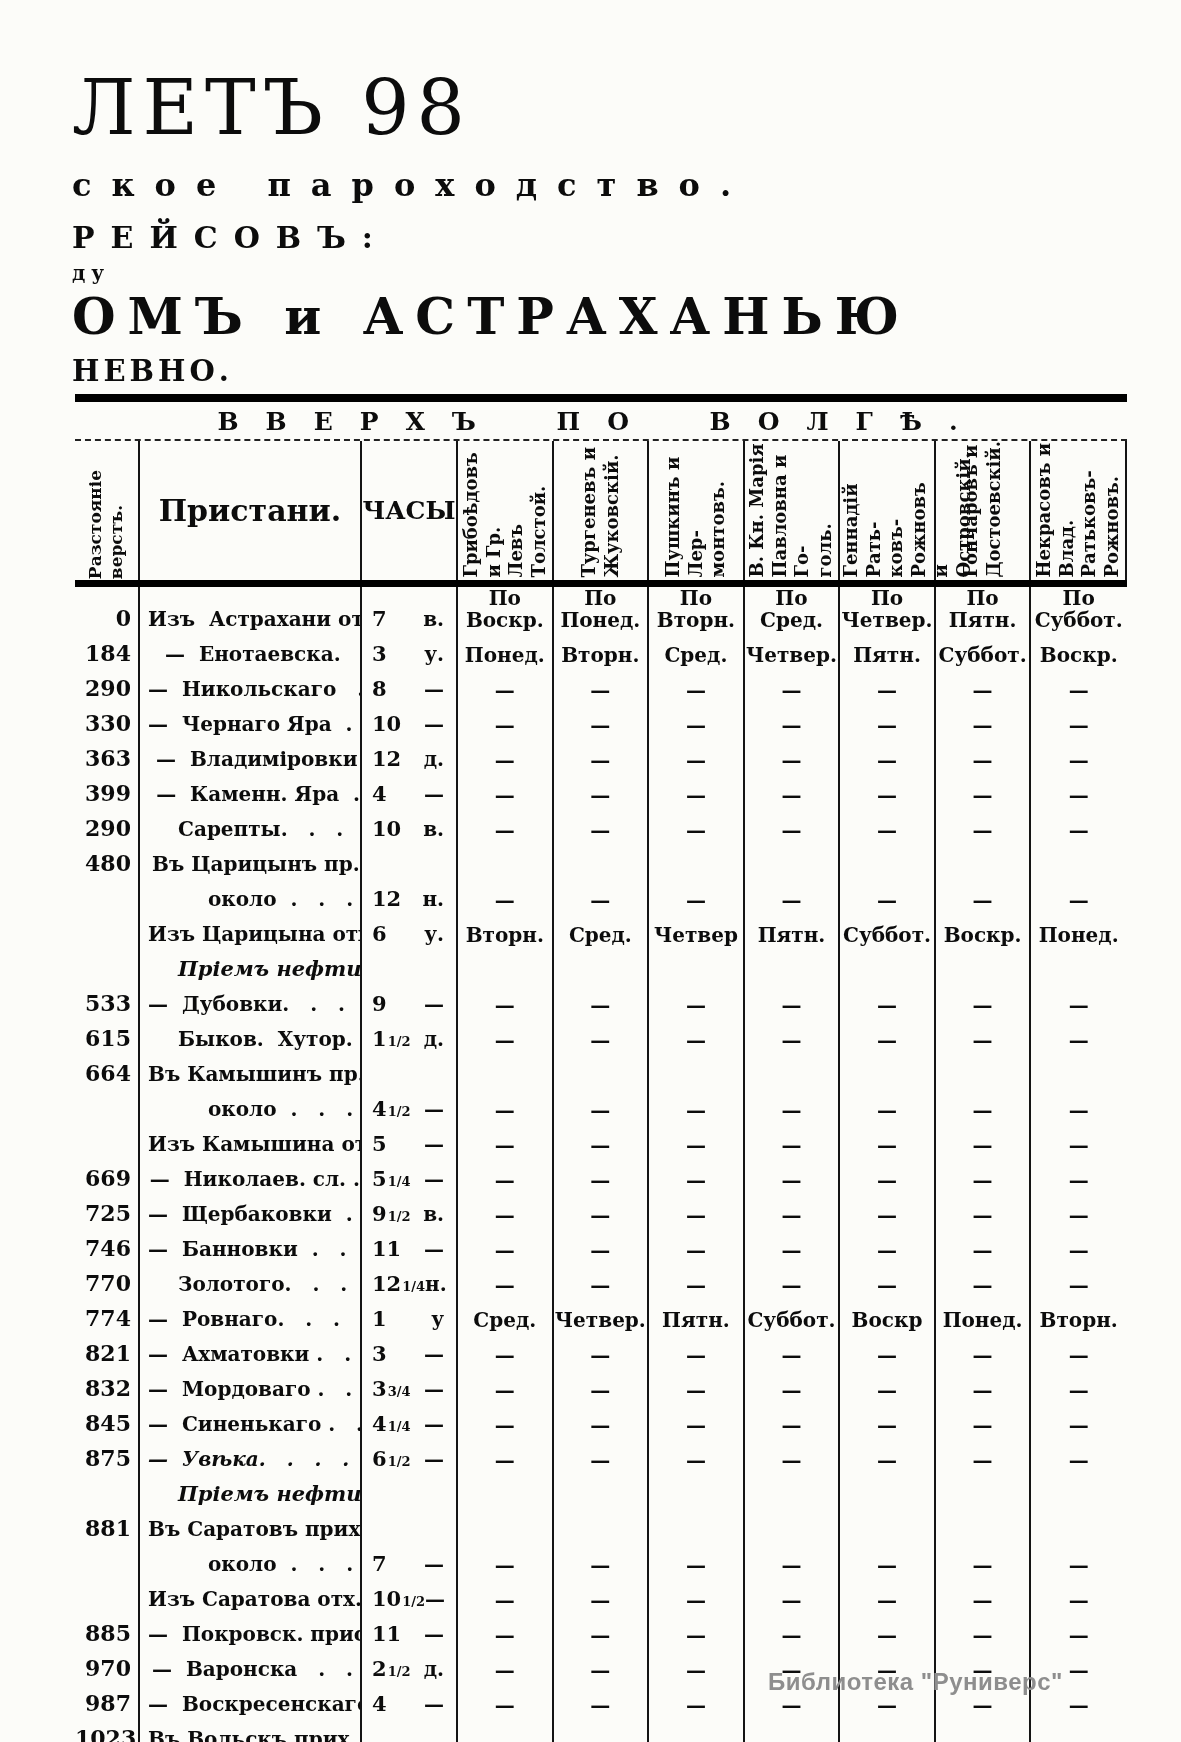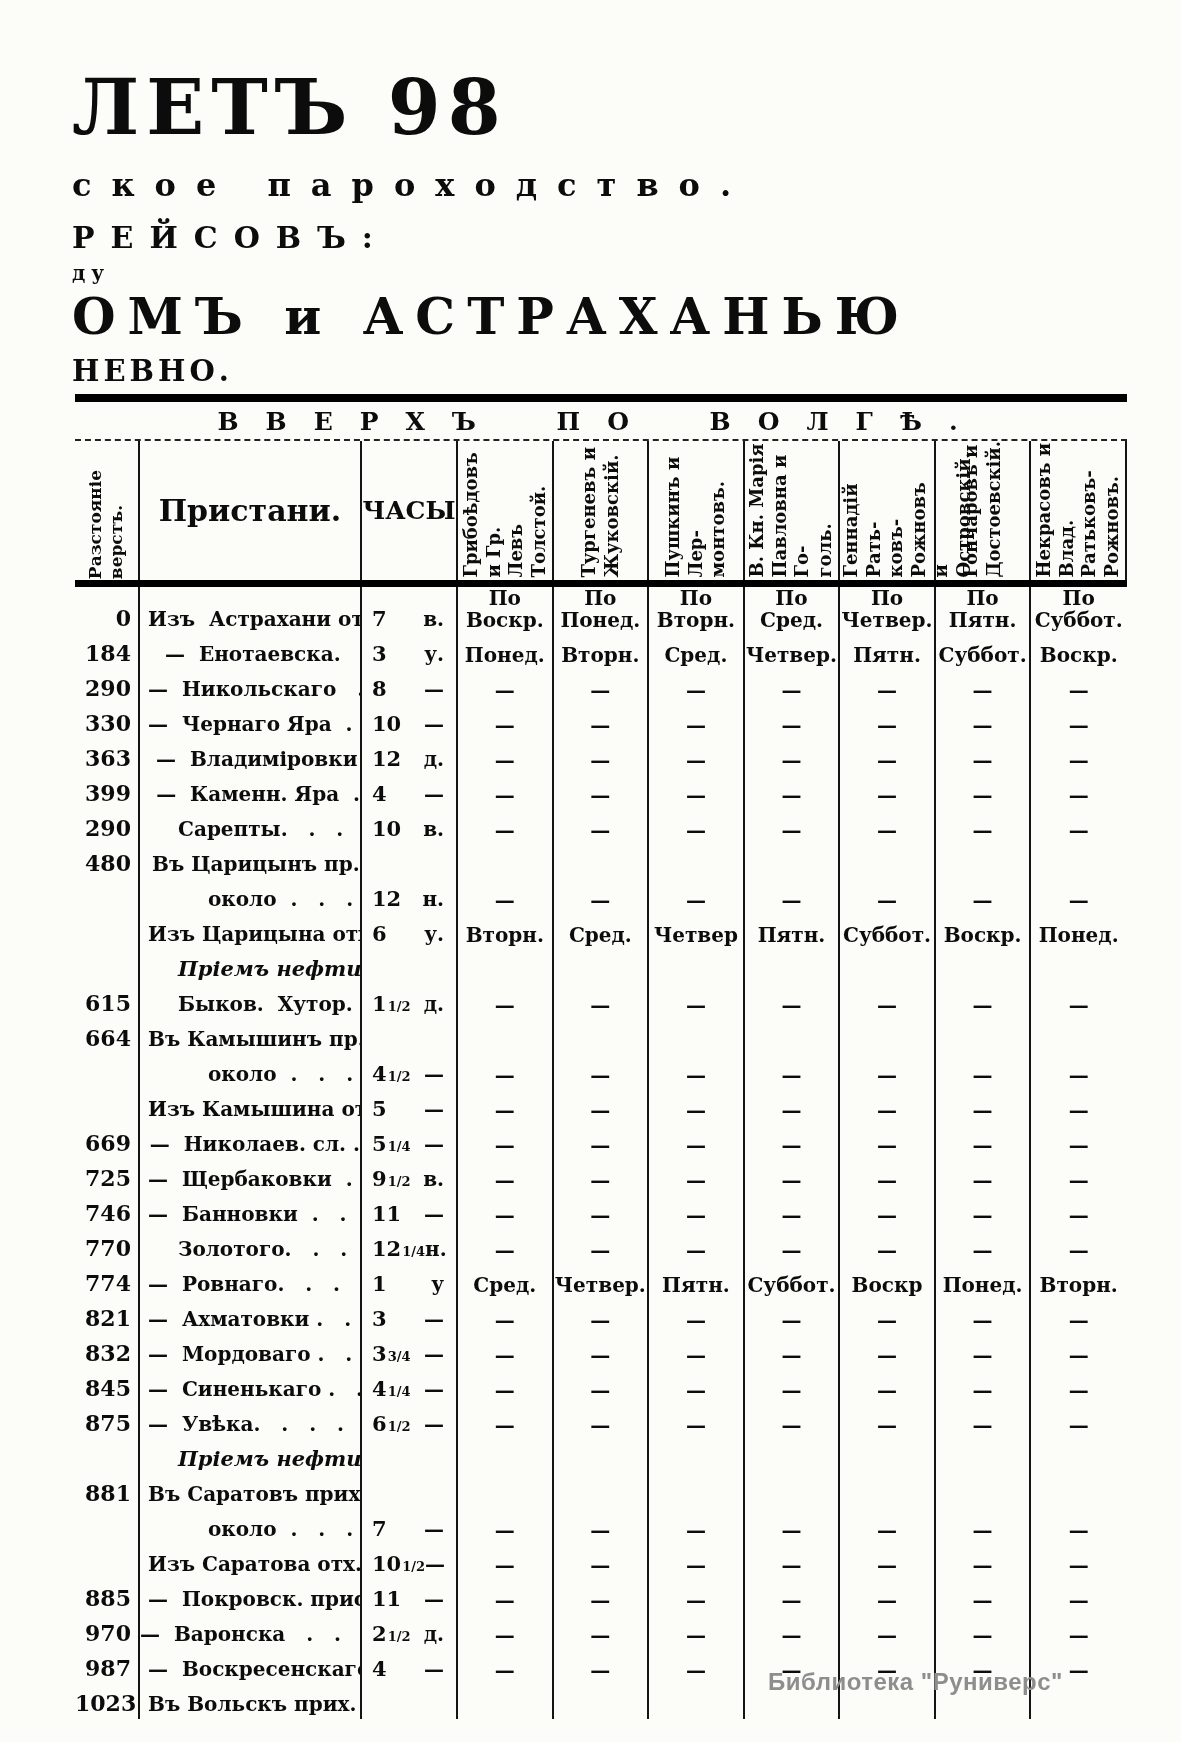--- a/index.html
+++ b/index.html
@@ -2,21 +2,21 @@
 <html><head>
 <meta charset="utf-8">
 <style>
   html,body{margin:0;padding:0;}
   body{width:1181px;height:1742px;background:#ffffff;overflow:hidden;}
   .page{position:relative;width:1181px;height:1742px;background:#fcfcf9;color:#0c0c0c;
         font-family:"DejaVu Serif","Liberation Serif",serif;}
 
   
   .masthead{position:absolute;left:72px;top:70px;white-space:nowrap;}
-  .m1{font-size:76px;font-weight:bold;letter-spacing:7px;line-height:1.0;}
+  .m1{font-size:76px;font-weight:normal;letter-spacing:7px;line-height:1.0;}
   .m2{font-size:32px;letter-spacing:20px;margin-top:20px;font-weight:600;}
   .m3{font-size:30px;font-weight:bold;letter-spacing:16px;margin-top:16px;}
   .m4{font-size:20px;font-weight:bold;letter-spacing:6px;margin-top:6px;}
   .m5{font-size:50px;letter-spacing:12px;margin-top:2px;font-weight:600;}
   .m6{font-size:29px;letter-spacing:4px;margin-top:8px;font-weight:600;}
 
   
   .tablewrap{position:absolute;left:75px;top:394px;width:1052px;}
   .banner{border-top:8px solid #000;border-bottom:2px dashed #222;
           text-align:center;font-size:25px;font-weight:bold;
@@ -314,20 +314,37 @@
     </td>
     <td class="c-day"></td>
     <td class="c-day"></td>
     <td class="c-day"></td>
     <td class="c-day"></td>
     <td class="c-day"></td>
     <td class="c-day"></td>
     <td class="c-day"></td>
   </tr>
           <tr>
+    <td class="c-dist">533</td>
+    <td class="c-sta" style="padding-left: 8px;">—  Дубовки.   .   .</td>
+    <td class="c-hr">
+      <div class="hourwrap">
+                <span class="hnum"><span>9</span><span class="frac"></span></span>
+                <span class="suf">—</span>
+              </div>
+    </td>
+    <td class="c-day">—</td>
+    <td class="c-day">—</td>
+    <td class="c-day">—</td>
+    <td class="c-day">—</td>
+    <td class="c-day">—</td>
+    <td class="c-day">—</td>
+    <td class="c-day">—</td>
+  </tr>
+          <tr>
     <td class="c-dist">615</td>
     <td class="c-sta" style="padding-left: 38px;">Быков.  Хутор.</td>
     <td class="c-hr">
       <div class="hourwrap">
                 <span class="hnum"><span>1</span><span class="frac">1/2</span></span>
                 <span class="suf">д.</span>
               </div>
     </td>
     <td class="c-day">—</td>
     <td class="c-day">—</td>
@@ -519,21 +536,21 @@
     <td class="c-day">—</td>
     <td class="c-day">—</td>
     <td class="c-day">—</td>
     <td class="c-day">—</td>
     <td class="c-day">—</td>
     <td class="c-day">—</td>
     <td class="c-day">—</td>
   </tr>
           <tr>
     <td class="c-dist">875</td>
-    <td class="c-sta" style="padding-left: 8px;">—  Увѣка.   .   .   .</td>
+    <td class="c-sta" style="padding-left: 8px; font-style: italic;">—  Увѣка.   .   .   .</td>
     <td class="c-hr">
       <div class="hourwrap">
                 <span class="hnum"><span>6</span><span class="frac">1/2</span></span>
                 <span class="suf">—</span>
               </div>
     </td>
     <td class="c-day">—</td>
     <td class="c-day">—</td>
     <td class="c-day">—</td>
     <td class="c-day">—</td>
@@ -621,21 +638,21 @@
     <td class="c-day">—</td>
     <td class="c-day">—</td>
     <td class="c-day">—</td>
     <td class="c-day">—</td>
     <td class="c-day">—</td>
     <td class="c-day">—</td>
     <td class="c-day">—</td>
   </tr>
           <tr>
     <td class="c-dist">970</td>
-    <td class="c-sta" style="padding-left: 0;">—  Варонска   .   .</td>
+    <td class="c-sta" style="padding-left: 12px;">—  Варонска   .   .</td>
     <td class="c-hr">
       <div class="hourwrap">
                 <span class="hnum"><span>2</span><span class="frac">1/2</span></span>
                 <span class="suf">д.</span>
               </div>
     </td>
     <td class="c-day">—</td>
     <td class="c-day">—</td>
     <td class="c-day">—</td>
     <td class="c-day">—</td>

